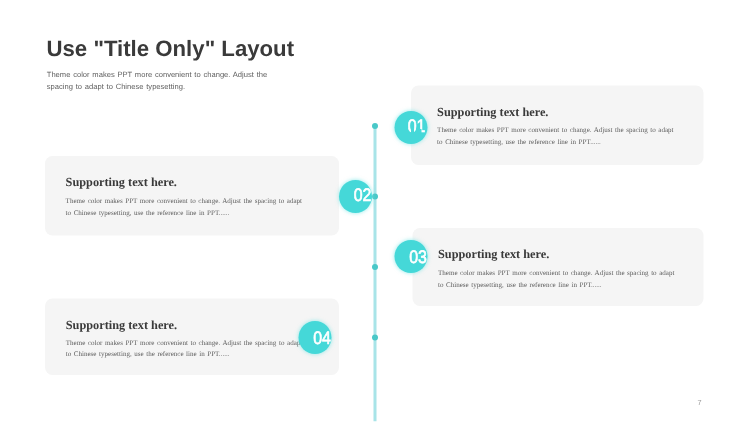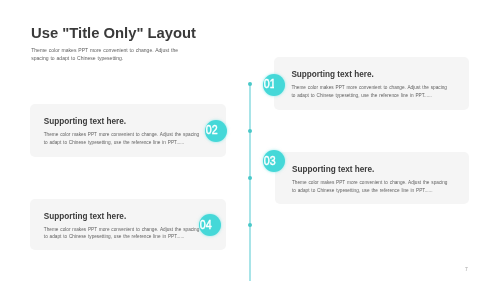--- a/index.html
+++ b/index.html
@@ -60,20 +60,21 @@
     height: 4px;
     border-radius: 50%;
     background: #49c8c8;
   }
 
   
   .card {
     position: absolute;
     background: #f5f5f5;
     border-radius: 5px;
+    font-family: Liberation Serif, serif;
   }
   .card-title {
     position: absolute;
     top: 13.2px;
     font-size: 8.2px;
     font-weight: bold;
     color: #3a3a3a;
     white-space: nowrap;
   }
   .card-body {
@@ -93,21 +94,21 @@
   
   .num {
     position: absolute;
     width: 22px;
     height: 22px;
     border-radius: 50%;
     background: #45d8d8;
     box-shadow: 0 0 2.4px 0.6px rgba(120, 230, 230, 0.55);
     display: flex;
     align-items: center;
-    justify-content: flex-start;
+    justify-content: flex-end;
   }
   .num > span {
     display: block;
     color: #ffffff;
     font-size: 12.1px;
     font-weight: normal;
     line-height: 1;
     letter-spacing: 0px;
     -webkit-text-stroke: 0.42px #ffffff;
     transform: scaleX(0.88);
@@ -154,29 +155,29 @@
     <div class="card-body">Theme color makes PPT more convenient to change. Adjust the spacing to adapt to Chinese typesetting, use the reference line in PPT......</div>
   </div>
   <div class="num one" style="left:262.5px;top:73.5px">
       <span>01</span>
     </div>
 
   <div class="card left" style="left:29.9px;top:104.3px;width:196.5px;height:53px">
     <div class="card-title">Supporting text here.</div>
     <div class="card-body">Theme color makes PPT more convenient to change. Adjust the spacing to adapt to Chinese typesetting, use the reference line in PPT......</div>
   </div>
-  <div class="num" style="left:205px;top:119.5px">
+  <div class="num" style="left:226px;top:119.5px">
       <span>02</span>
     </div>
 
   <div class="card right" style="left:274.9px;top:151.8px;width:194px;height:52.2px">
     <div class="card-title">Supporting text here.</div>
     <div class="card-body">Theme color makes PPT more convenient to change. Adjust the spacing to adapt to Chinese typesetting, use the reference line in PPT......</div>
   </div>
-  <div class="num" style="left:263px;top:150px">
+  <div class="num" style="left:263px;top:160px">
       <span>03</span>
     </div>
 
   <div class="card left" style="left:30px;top:198.6px;width:196.4px;height:51.6px">
     <div class="card-title">Supporting text here.</div>
     <div class="card-body">Theme color makes PPT more convenient to change. Adjust the spacing to adapt to Chinese typesetting, use the reference line in PPT......</div>
   </div>
   <div class="num" style="left:199px;top:214.4px">
       <span>04</span>
     </div>

